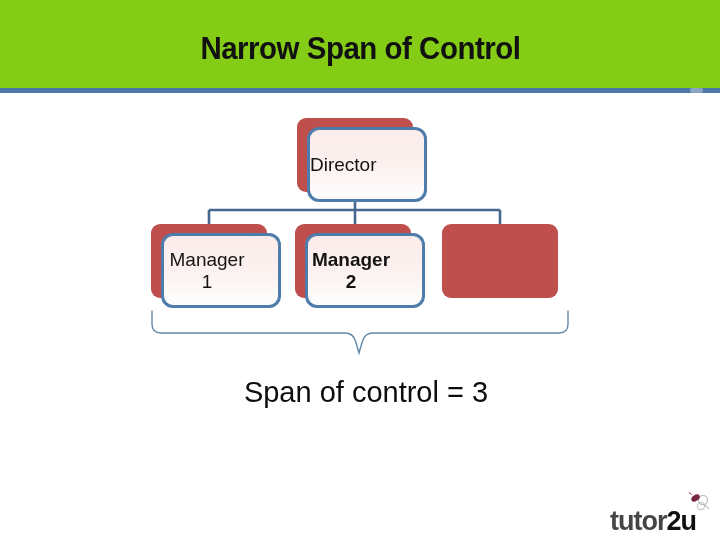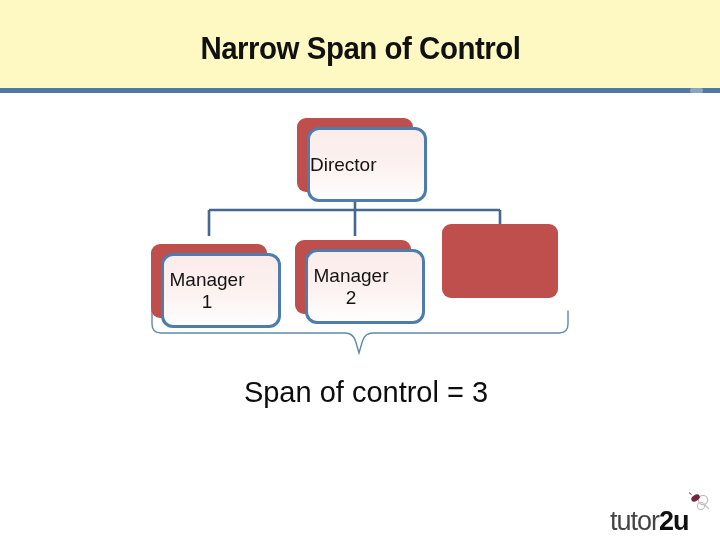--- a/index.html
+++ b/index.html
@@ -8,21 +8,21 @@
     position: relative;
     background: #ffffff;
     overflow: hidden;
     font-family: "Liberation Sans", sans-serif;
     color: #1a1a1a;
   }
   
   .header {
     position: absolute; left: 0; top: 0;
     width: 720px; height: 88px;
-    background: #fef9c3;
+    background: #84cc16;
     display: flex; align-items: center; justify-content: center;
   }
   .header h1 {
     margin: 0; padding-top: 10px;
     font-size: 31px; font-weight: bold; color: #111;
     letter-spacing: -0.5px;
     transform: scaleX(0.95);
   }
   .divider {
     position: absolute; left: 0; top: 88px;
@@ -49,39 +49,39 @@
     border-radius: 12px;
     background: linear-gradient(180deg, #fbecea 0%, #fcf2f0 55%, #fefefe 100%);
     display: flex; align-items: center; 
   }
   .node-label {
     font-size: 19px; line-height: 1.15;
     text-align: center; color: #141414;
   }
   .node-label.wrap { width: 86px; }
   .node-director   { left: 297px; top: 118px; }
-  .node-manager-1  { left: 151px; top: 224px; margin-top: 20px; }
-  .node-manager-2  { left: 295px; top: 240px; }
+  .node-manager-1  { left: 151px; top: 224px; }
+  .node-manager-2  { left: 295px; top: 224px; font-weight: bold; }
   .node-manager-3  { left: 442px; top: 224px; }
   
   .lines-svg { position: absolute; left: 0; top: 0; z-index: 1; }
   
   .caption {
     position: absolute; left: 0; top: 376px;
     width: 720px; text-align: center;
     font-size: 29px; color: #0d0d0d;
     padding-left: 12px; box-sizing: border-box;
   }
   
   .logo {
     position: absolute; left: 610px; top: 506px;
     font-size: 27px; letter-spacing: -1px;
     white-space: nowrap;
   }
-  .logo .light { color: #454545; font-weight: 400; }
+  .logo .light { color: #454545; font-weight: 700; }
   .logo .bold  { color: #101010; font-weight: 700; margin-top: 36px; }
   .bee { position: absolute; left: 686px; top: 489px; }
 </style>
 </head>
 <body>
 
 <div class="header">
   <h1>Narrow Span of Control</h1>
 </div>
 <div class="divider"></div>

